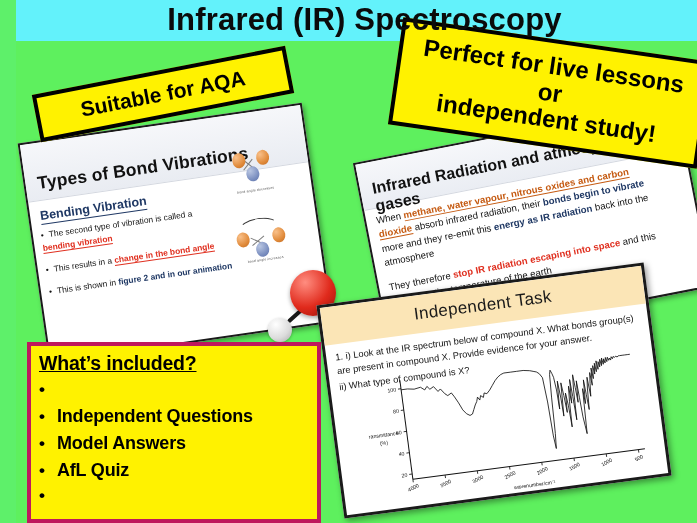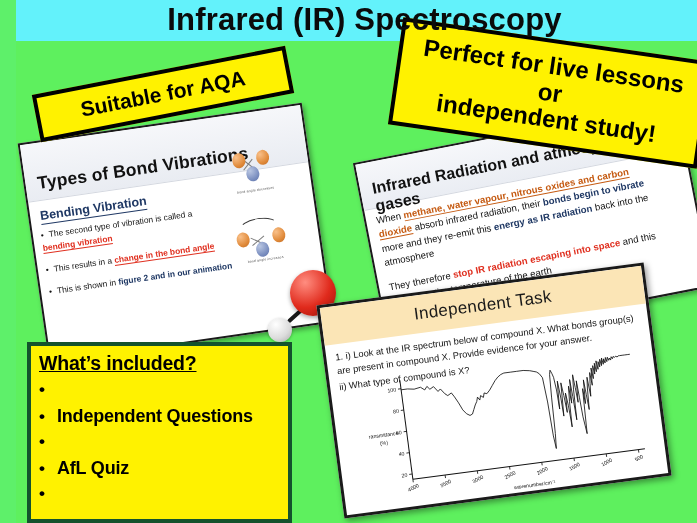--- a/index.html
+++ b/index.html
@@ -118,22 +118,22 @@
     left:18px;top:70px;width:250px;height:40px;font-size:21px;
     transform:rotate(-11deg);
   }
   .banner-perfect{
     left:378px;top:39px;width:312px;height:108px;font-size:24px;line-height:1.12;
     transform:rotate(8.2deg);padding:0 6px;box-sizing:border-box;
   }
 
   
   .included{
-    position:absolute;left:11px;top:342px;width:265px;height:181px;
-    background:#fff200;border:4px solid #14532d;box-sizing:border-box;
+    position:absolute;left:11px;top:342px;width:294px;height:181px;
+    background:#fff200;border:4px solid #be185d;box-sizing:border-box;
     padding:6px 18px 0 8px;z-index:55;
   }
   .inc-title{font-size:19.5px;font-weight:bold;color:#000;text-decoration:underline;
     margin:0 0 3px 0;letter-spacing:-.2px;}
   .inc-list{list-style:none;margin:0;padding:0;}
   .inc-list li{font-size:18px;font-weight:bold;color:#000;line-height:1.47;
     display:flex;align-items:baseline;letter-spacing:-.2px;}
   .inc-bullet{display:inline-block;width:18px;font-size:17px;}
 </style>
 </head>
@@ -273,20 +273,21 @@
     <ul class="inc-list" id="inc-list">
         <li>
           <span class="inc-bullet">•</span>
         </li>
         <li>
           <span class="inc-bullet">•</span>
           <span>Independent Questions</span>
         </li>
         <li>
           <span class="inc-bullet">•</span>
+          <span>Model Answers</span>
         </li>
         <li>
           <span class="inc-bullet">•</span>
           <span>AfL Quiz</span>
         </li>
         <li>
           <span class="inc-bullet">•</span>
         </li>
       </ul>
   </div>

